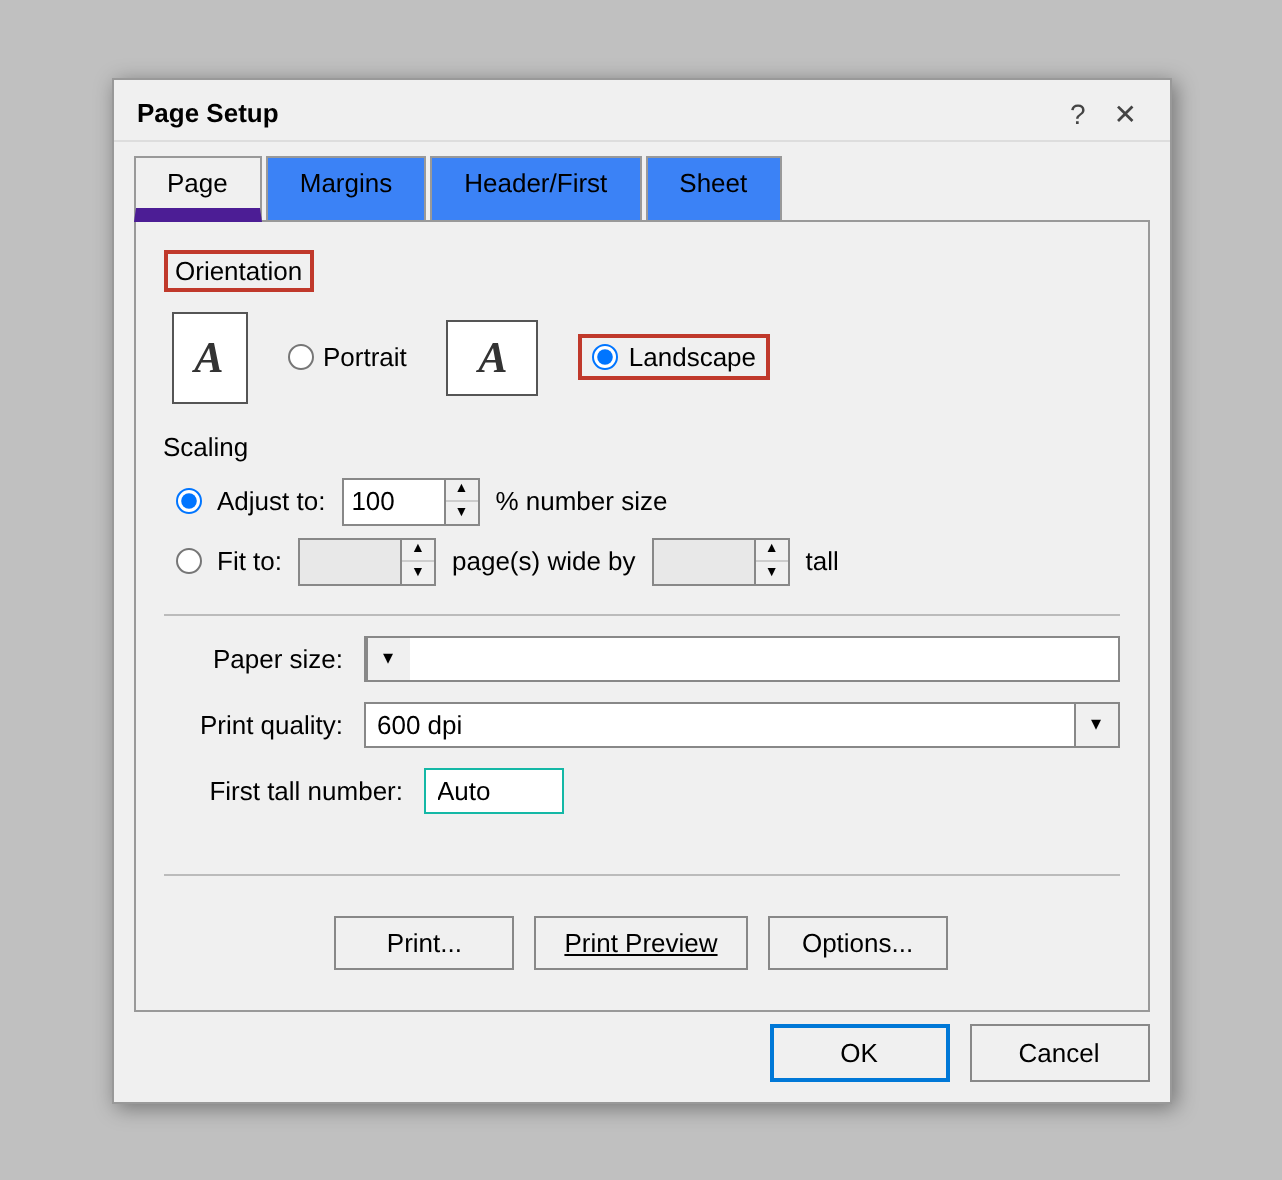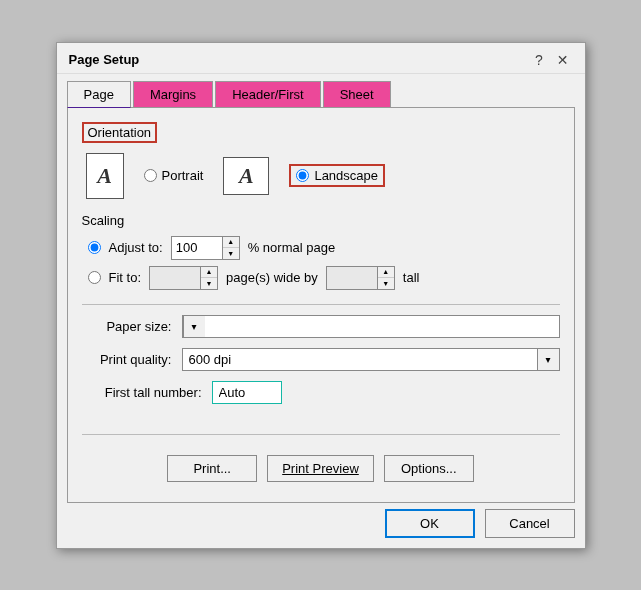--- a/index.html
+++ b/index.html
@@ -52,30 +52,30 @@
     .tabs {
       display: flex;
       padding: 6px 10px 0 10px;
       background: #f0f0f0;
       gap: 0;
     }
     .tab {
       padding: 5px 16px;
       border: 1px solid #999;
       border-bottom: none;
-      background: #ec4899;
+      background: #3b82f6;
       cursor: pointer;
       font-size: 13px;
       margin-right: 2px;
       position: relative;
       top: 1px;
     }
     .tab.active {
       background: #f0f0f0;
-      border-bottom: 1px solid #4c1d95;
+      border-bottom: 7px solid #4c1d95;
       z-index: 2;
     }
     .tab-content {
       border: 1px solid #999;
       margin: 0 10px;
       padding: 14px;
       background: #f0f0f0;
       position: relative;
       z-index: 1;
     }
@@ -304,21 +304,21 @@
       <div class="scaling-row">
         <input type="radio" name="scaling" id="adjustto" checked="" style="">
         <label for="adjustto">Adjust to:</label>
         <div class="spinner-combo">
           <input type="text" value="100" style="">
           <div class="spinner-arrows">
             <button class="arrow-btn">▲</button>
             <button class="arrow-btn">▼</button>
           </div>
         </div>
-        <span>% normal page</span>
+        <span>% number size</span>
       </div>
 
       <div class="scaling-row">
         <input type="radio" name="scaling" id="fitto" style="">
         <label for="fitto">Fit to:</label>
         <div class="spinner-combo">
           <input type="text" value="" style="background: rgb(232, 232, 232);">
           <div class="spinner-arrows">
             <button class="arrow-btn">▲</button>
             <button class="arrow-btn">▼</button>

